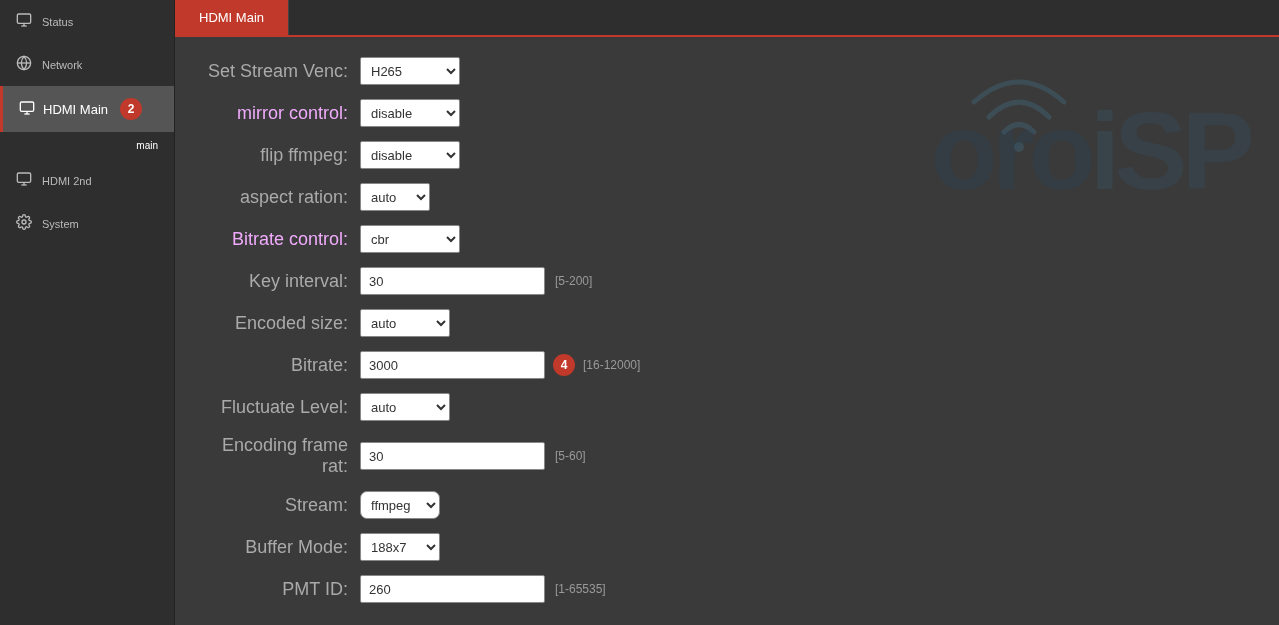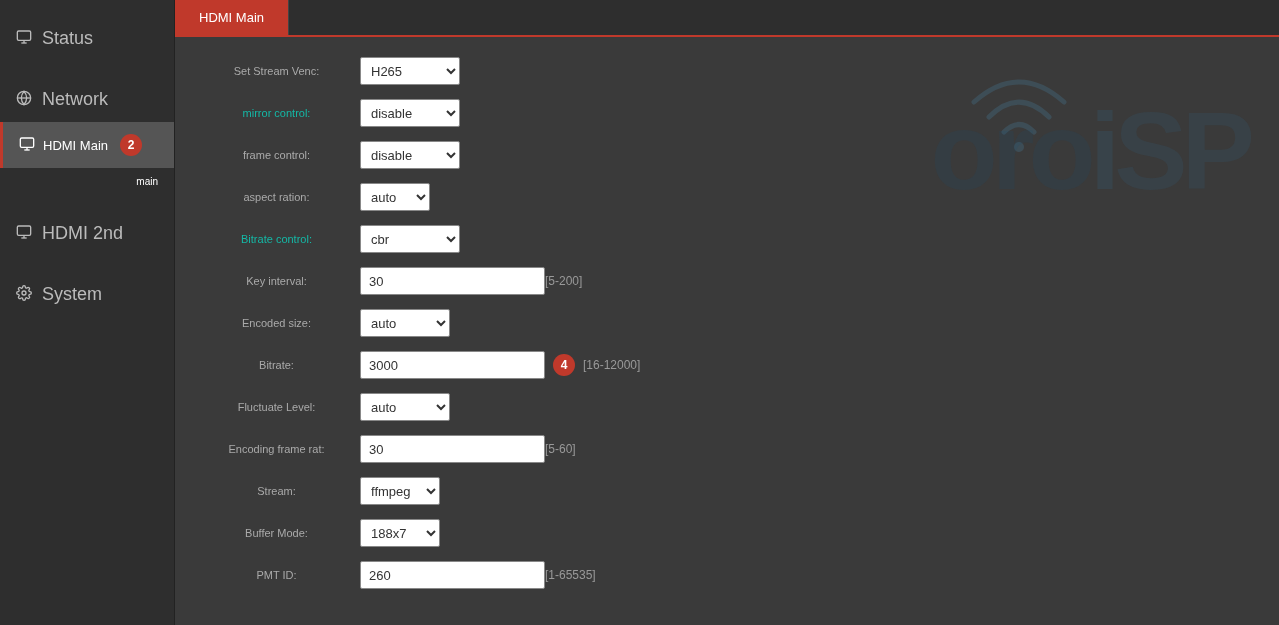--- a/index.html
+++ b/index.html
@@ -14,22 +14,21 @@
       flex-direction: column;
       border-right: 1px solid #222;
     }
     .sidebar-item {
       display: flex;
       align-items: center;
       padding: 12px 16px;
       cursor: pointer;
       color: #bbb;
       gap: 10px;
-      font-size: 18px;
-      margin-top: 16px;
+      font-size: 11px;
     }
     .sidebar-item .icon { font-size: 15px; }
     .sidebar-sub-item {
       padding: 8px 16px 8px 44px;
       cursor: pointer;
       color: #bbb;
       font-size: 10px;
       text-align: right;
     }
     .sidebar-sub-item.active { color: #fff; }
@@ -98,27 +97,27 @@
 
     .form-row {
       display: flex;
       align-items: center;
       margin-bottom: 14px;
       position: relative;
       z-index: 1;
     }
     .form-label {
       width: 155px;
-      text-align: center;
+      text-align: right;
       padding-right: 12px;
       color: #aaa;
-      font-size: 11px;
+      font-size: 18px;
       flex-shrink: 0;
     }
-    .form-label.highlighted { color: #14b8a6; }
+    .form-label.highlighted { color: #f0abfc; }
 
     .form-input {
       background: #fff;
       border: 1px solid #888;
       border-radius: 2px;
       padding: 4px 8px;
       color: #333;
       font-size: 13px;
       height: 28px;
     }
@@ -132,20 +131,21 @@
       padding: 3px 6px;
       color: #333;
       font-size: 13px;
       height: 28px;
       cursor: pointer;
     }
     select.form-select.wide { width: 100px; }
     select.form-select.medium { width: 100px; }
 
     .form-hint {
+      margin-left: 10px;
       color: #999;
       font-size: 12px;
     }
 
     
     .sidebar-hdmi-row {
       display: flex;
       align-items: center;
       padding: 12px 16px;
       cursor: pointer;
@@ -258,21 +258,21 @@
 
     <div class="form-row">
       <label class="form-label highlighted">mirror control:</label>
       <select class="form-select medium">
         <option>disable</option>
         <option>enable</option>
       </select>
     </div>
 
     <div class="form-row">
-      <label class="form-label">frame control:</label>
+      <label class="form-label">flip ffmpeg:</label>
       <select class="form-select medium">
         <option>disable</option>
         <option>enable</option>
       </select>
     </div>
 
     <div class="form-row">
       <label class="form-label">aspect ration:</label>
       <select class="form-select" style="width:70px;">
         <option>auto</option>
@@ -322,21 +322,21 @@
     </div>
 
     <div class="form-row">
       <label class="form-label">Encoding frame rat:</label>
       <input type="text" class="form-input wide" value="30" style="">
       <span class="form-hint">[5-60]</span>
     </div>
 
     <div class="form-row">
       <label class="form-label">Stream:</label>
-      <select class="form-select" style="width:80px;">
+      <select class="form-select" style="width:80px;border-radius:7px;">
         <option>ffmpeg</option>
         <option>ts</option>
       </select>
     </div>
 
     <div class="form-row">
       <label class="form-label">Buffer Mode:</label>
       <select class="form-select" style="width:80px;">
         <option>188x7</option>
         <option>188x5</option>

